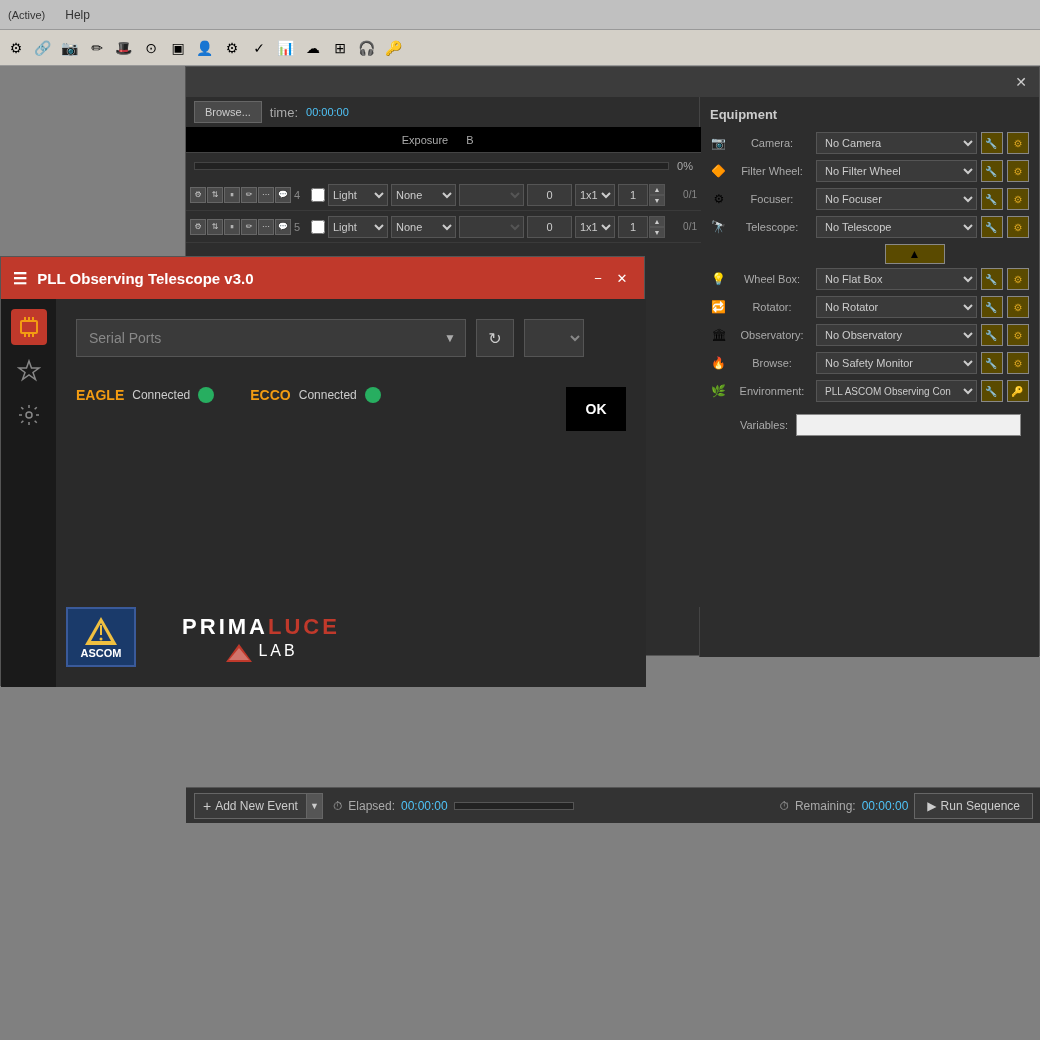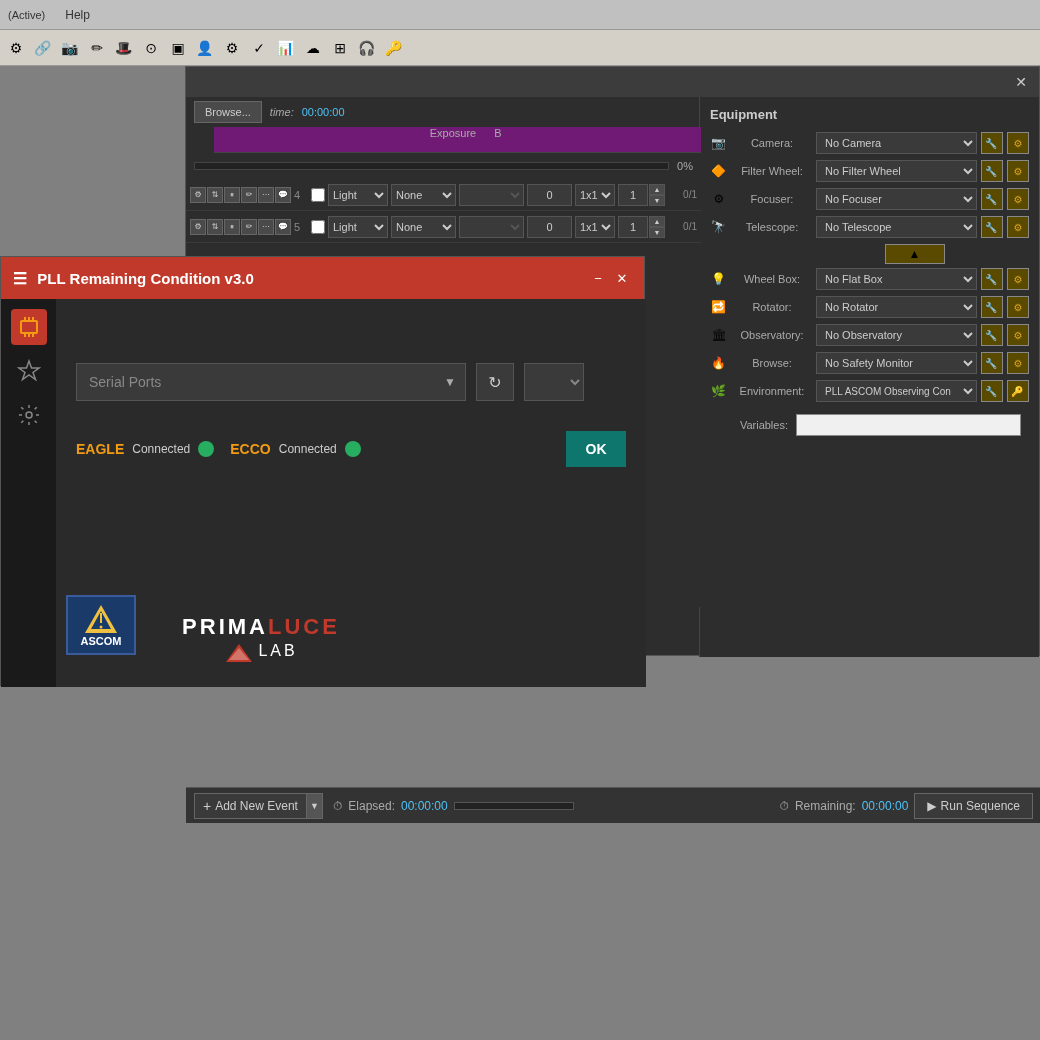--- a/index.html
+++ b/index.html
@@ -346,22 +346,21 @@
       height: 22px;
       background: #4a4a4a;
       border: 1px solid #666;
       color: #ccc;
       font-size: 11px;
       cursor: pointer;
       padding: 0 10px;
     }
     .time-label {
       color: #aaa;
-      font-size: 11px;
-      font-style: italic;
+      font-size: 13px;
     }
     .time-value {
       color: #4fc3f7;
       font-size: 11px;
     }
 
     
     .pll-dialog {
       position: absolute;
       top: 190px;
@@ -445,21 +444,20 @@
       background: #2a2a2a;
       padding: 20px;
     }
 
     
     .serial-row {
       display: flex;
       align-items: center;
       gap: 10px;
       margin-bottom: 30px;
-      margin-top: 44px;
     }
     .serial-select {
       width: 390px;
       height: 38px;
       background: #3a3a3a;
       color: #888;
       border: 1px solid #555;
       font-size: 14px;
       padding: 0 12px;
       appearance: none;
@@ -494,22 +492,22 @@
       height: 38px;
       background: #3a3a3a;
       color: #888;
       border: 1px solid #555;
       font-size: 12px;
     }
 
     
     .device-row {
       display: flex;
-      align-items: center;
-      gap: 16px;
+      align-items: flex-start;
+      gap: 36px;
     }
     .device-item {
       display: flex;
       align-items: center;
       gap: 8px;
     }
     .device-name-eagle {
       color: #f39c12;
       font-size: 14px;
       font-weight: bold;
@@ -524,22 +522,22 @@
       font-size: 12px;
     }
     .status-dot-green {
       width: 16px;
       height: 16px;
       background: #27ae60;
       border-radius: 50%;
     }
     .ok-btn {
       width: 60px;
-      height: 36px;
-      background: #0f766e;
+      height: 44px;
+      background: #000000;
       border: none;
       color: white;
       font-size: 14px;
       font-weight: bold;
       cursor: pointer;
       margin-left: auto;
     }
 
     
     .primaluce-logo {
@@ -737,21 +735,21 @@
       </div>
 
       <div class="variables-row">
         <span class="variables-label">Variables:</span>
         <input class="variables-input" type="text" style="">
       </div>
     </div>
 
     <div style="position:absolute;top:60px;left:0;width:515px;height:480px;background:#2d2d2d;">
 
-      <div style="display:flex;align-items:flex-start;height:26px;background:#701a75;padding:0 4px;border-bottom:1px solid #444;margin-left:28px;">
+      <div style="display:flex;align-items:center;height:26px;background:#000000;padding:0 4px;border-bottom:1px solid #444;">
         <div style="width:200px;"></div>
         <div style="color:#aaa;font-size:11px;width:70px;text-align:center;">Exposure</div>
         <div style="color:#aaa;font-size:11px;width:20px;text-align:center;">B</div>
       </div>
 
       <div style="display:flex;align-items:center;height:26px;padding:0 8px;gap:8px;">
         <div style="flex:1;height:8px;background:#222;border:1px solid #444;"></div>
         <span style="color:#aaa;font-size:11px;">0%</span>
       </div>
 
@@ -847,21 +845,21 @@
           <span>Run Sequence</span>
         </button>
       </div>
     </div>
   </div>
 
   <div class="pll-dialog">
     <div class="pll-header">
       <div class="pll-title">
         <span class="pll-menu-icon">☰</span>
-        <span>PLL Remaining Condition v3.0</span>
+        <span>PLL Observing Telescope v3.0</span>
       </div>
       <div class="pll-win-controls">
         <button class="pll-win-btn">−</button>
         <button class="pll-win-btn">✕</button>
       </div>
     </div>
 
     <div class="pll-sidebar">
       <div class="pll-sidebar-icon active">
         <svg width="24" height="24" viewBox="0 0 24 24" fill="none">
@@ -925,21 +923,21 @@
 
             <svg width="30" height="22" style="margin-right:4px;">
               <polygon points="15,2 28,20 2,20" fill="#c0392b"></polygon>
               <polygon points="15,6 25,18 5,18" fill="white" opacity="0.3"></polygon>
             </svg>
             <span style="font-size:16px;font-weight:normal;color:white;letter-spacing:3px;">LAB</span>
           </div>
         </div>
       </div>
 
-      <div class="ascom-badge" style="position:absolute;bottom:32px;left:10px;">
+      <div class="ascom-badge" style="position:absolute;bottom:20px;left:10px;">
         <div style="display:flex;flex-direction:column;align-items:center;">
           <svg width="36" height="32">
             <polygon points="18,2 34,30 2,30" fill="#f0c040"></polygon>
             <polygon points="18,8 28,26 8,26" fill="#1a3a6a"></polygon>
             <line x1="18" y1="10" x2="18" y2="20" stroke="#f0c040" stroke-width="2"></line>
             <circle cx="18" cy="24" r="1.5" fill="#f0c040"></circle>
           </svg>
           <span style="color:white;font-size:11px;font-weight:bold;">ASCOM</span>
         </div>
       </div>

